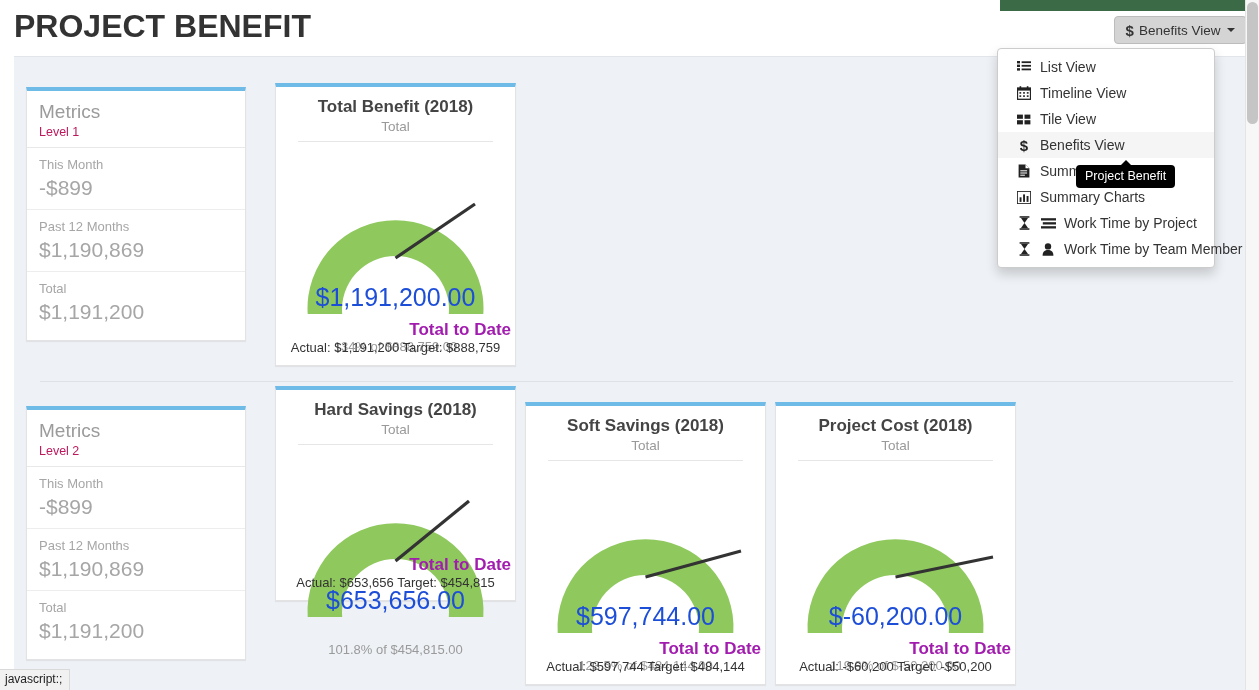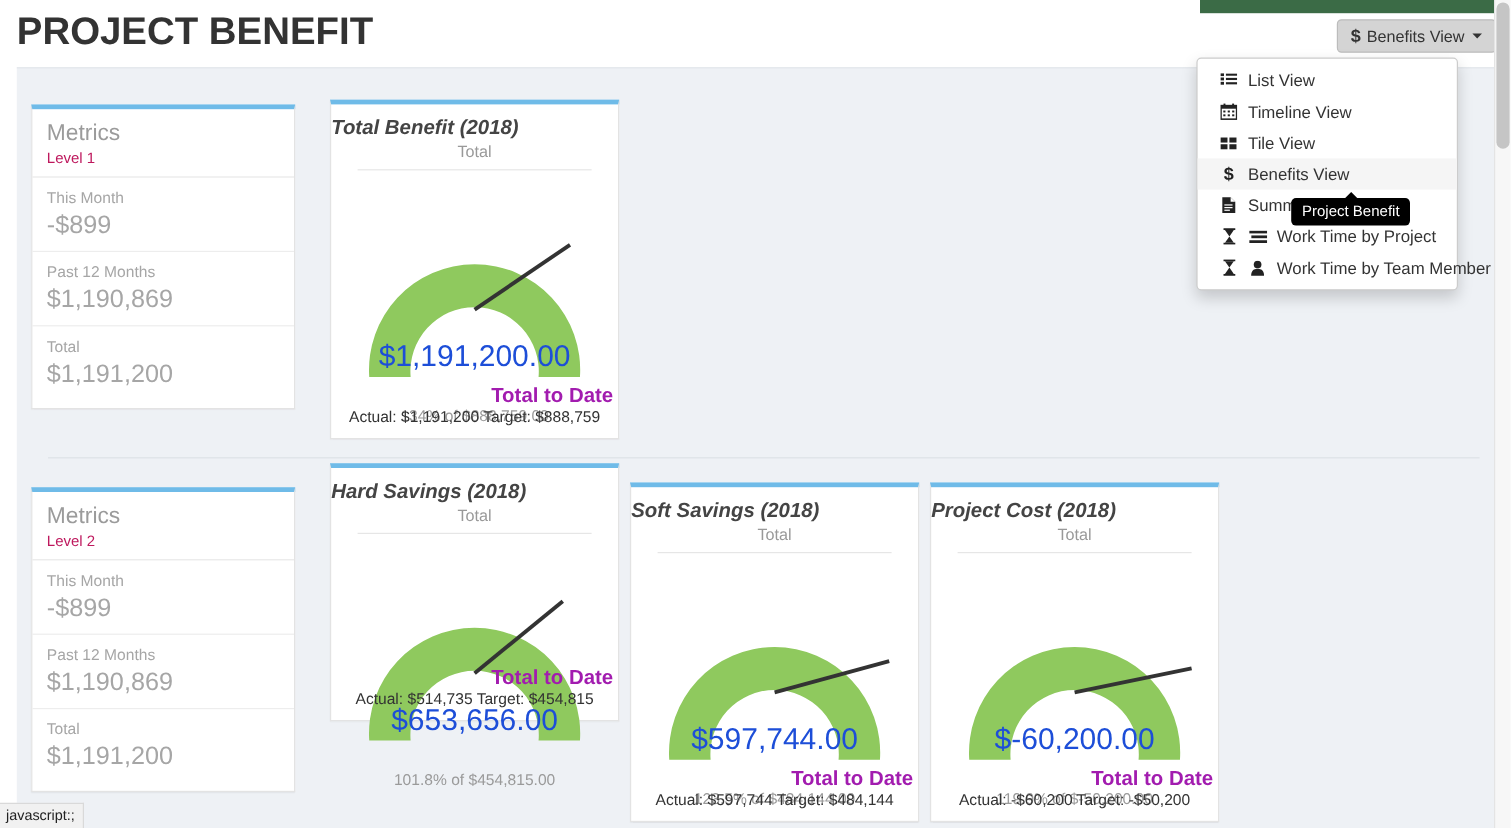--- a/index.html
+++ b/index.html
@@ -131,22 +131,22 @@
   .metrics-head { padding: 9px 28px 7px 12px; border-bottom: 1px solid #e8e8e8; }
   .metrics-title { font-size: 19px; color: #9b9b9b; line-height: 24px; }
   .metrics-level { font-size: 12.5px; color: #be185d; line-height: 16px; }
   .metric-block { padding: 8px 12px 7px 12px; border-bottom: 1px solid #ededed; }
   .metric-block.last { border-bottom: none; }
   .metric-label { font-size: 13px; color: #a6a6a6; line-height: 17px; }
   .metric-value { font-size: 21px; color: #a6a6a6; line-height: 29px; }
 
   
   .gauge-title {
-    text-align: left; font-size: 17px; font-weight: bold;
-    color: #444444; line-height: 22px; padding-top: 9px; font-style: italic;
+    text-align: center; font-size: 17px; font-weight: bold;
+    color: #444444; line-height: 22px; padding-top: 9px;
   }
   .gauge-sub {
     text-align: center; font-size: 13.5px; color: #999999;
     line-height: 18px; padding-bottom: 5px;
   }
   .gauge-rule { height: 1px; background: #e6e6e6; margin: 0 22px; }
   .gauge-wrap { position: relative; height: 188px; }
   .gauge-svg { position: absolute; left: 0; top: 4px; }
   .gauge-value {
     position: absolute; left: 0; width: 100%;
@@ -261,20 +261,31 @@
           <path d="M0.6 0.4 H7.5 L11.4 4.2 V13.6 H0.6 Z" fill="#222"></path>
           <path d="M7.5 0.4 V4.2 H11.4 Z" fill="#ffffff"></path>
           <rect x="2.3" y="6.3" width="6.8" height="1" fill="#ffffff"></rect>
           <rect x="2.3" y="8.5" width="6.8" height="1" fill="#ffffff"></rect>
           <rect x="2.3" y="10.7" width="4.6" height="1" fill="#ffffff"></rect>
         </svg>
       </span>
       <span class="mi-label">Summary Table</span>
     </div>
 
+    <div class="menu-item">
+      <span class="mi-ic">
+        <svg width="14" height="13" viewBox="0 0 14 13">
+          <rect x="0.3" y="0.3" width="13.4" height="12.4" fill="none" stroke="#222" stroke-width="1.1"></rect>
+          <rect x="2.6" y="6.3" width="1.9" height="4.6" fill="#222"></rect>
+          <rect x="6.1" y="3.4" width="1.9" height="7.5" fill="#222"></rect>
+          <rect x="9.6" y="5" width="1.9" height="5.9" fill="#222"></rect>
+        </svg>
+      </span>
+      <span class="mi-label">Summary Charts</span>
+    </div>
 
     <div class="menu-item">
       <span class="mi-ic">
         <svg width="11" height="14" viewBox="0 0 11 14">
           <rect x="0.6" y="0.2" width="9.8" height="1.5" fill="#222"></rect>
           <rect x="0.6" y="12.3" width="9.8" height="1.5" fill="#222"></rect>
           <path d="M1.8 1.7 H9.2 L5.5 7 Z" fill="#222"></path>
           <path d="M1.8 12.3 H9.2 L5.5 7 Z" fill="#222"></path>
         </svg>
       </span>
@@ -378,21 +389,21 @@
       <div class="gauge-wrap">
         <svg class="gauge-svg" width="239" height="190" viewBox="0 0 239 190">
           <path d="M 31.7 168.1 A 88 88 0 1 1 207.3 168.1 L 172.8 168.1 A 53.5 53.5 0 1 0 66.2 168.1 Z" fill="#8fc95e"></path>
           <line x1="119.5" y1="112" x2="193" y2="52" stroke="#333333" stroke-width="3.2"></line>
         </svg>
         <div class="gauge-value">$653,656.00</div>
         <div class="gauge-pct">101.8% of $454,815.00</div>
       </div>
       <div class="gauge-foot">
         <div class="gauge-foot-title">Total to Date</div>
-        <div class="gauge-foot-sub">Actual: $514,735 Target: $454,815</div>
+        <div class="gauge-foot-sub">Actual: $653,656 Target: $454,815</div>
       </div>
     </div>
 
     <div class="card" style="left:511px; top:345px; width:241px; height:283px;">
       <div class="gauge-title">Soft Savings (2018)</div>
       <div class="gauge-sub">Total</div>
       <div class="gauge-rule"></div>
       <div class="gauge-wrap">
         <svg class="gauge-svg" width="239" height="190" viewBox="0 0 239 190">
           <path d="M 31.7 168.1 A 88 88 0 1 1 207.3 168.1 L 172.8 168.1 A 53.5 53.5 0 1 0 66.2 168.1 Z" fill="#8fc95e"></path>

